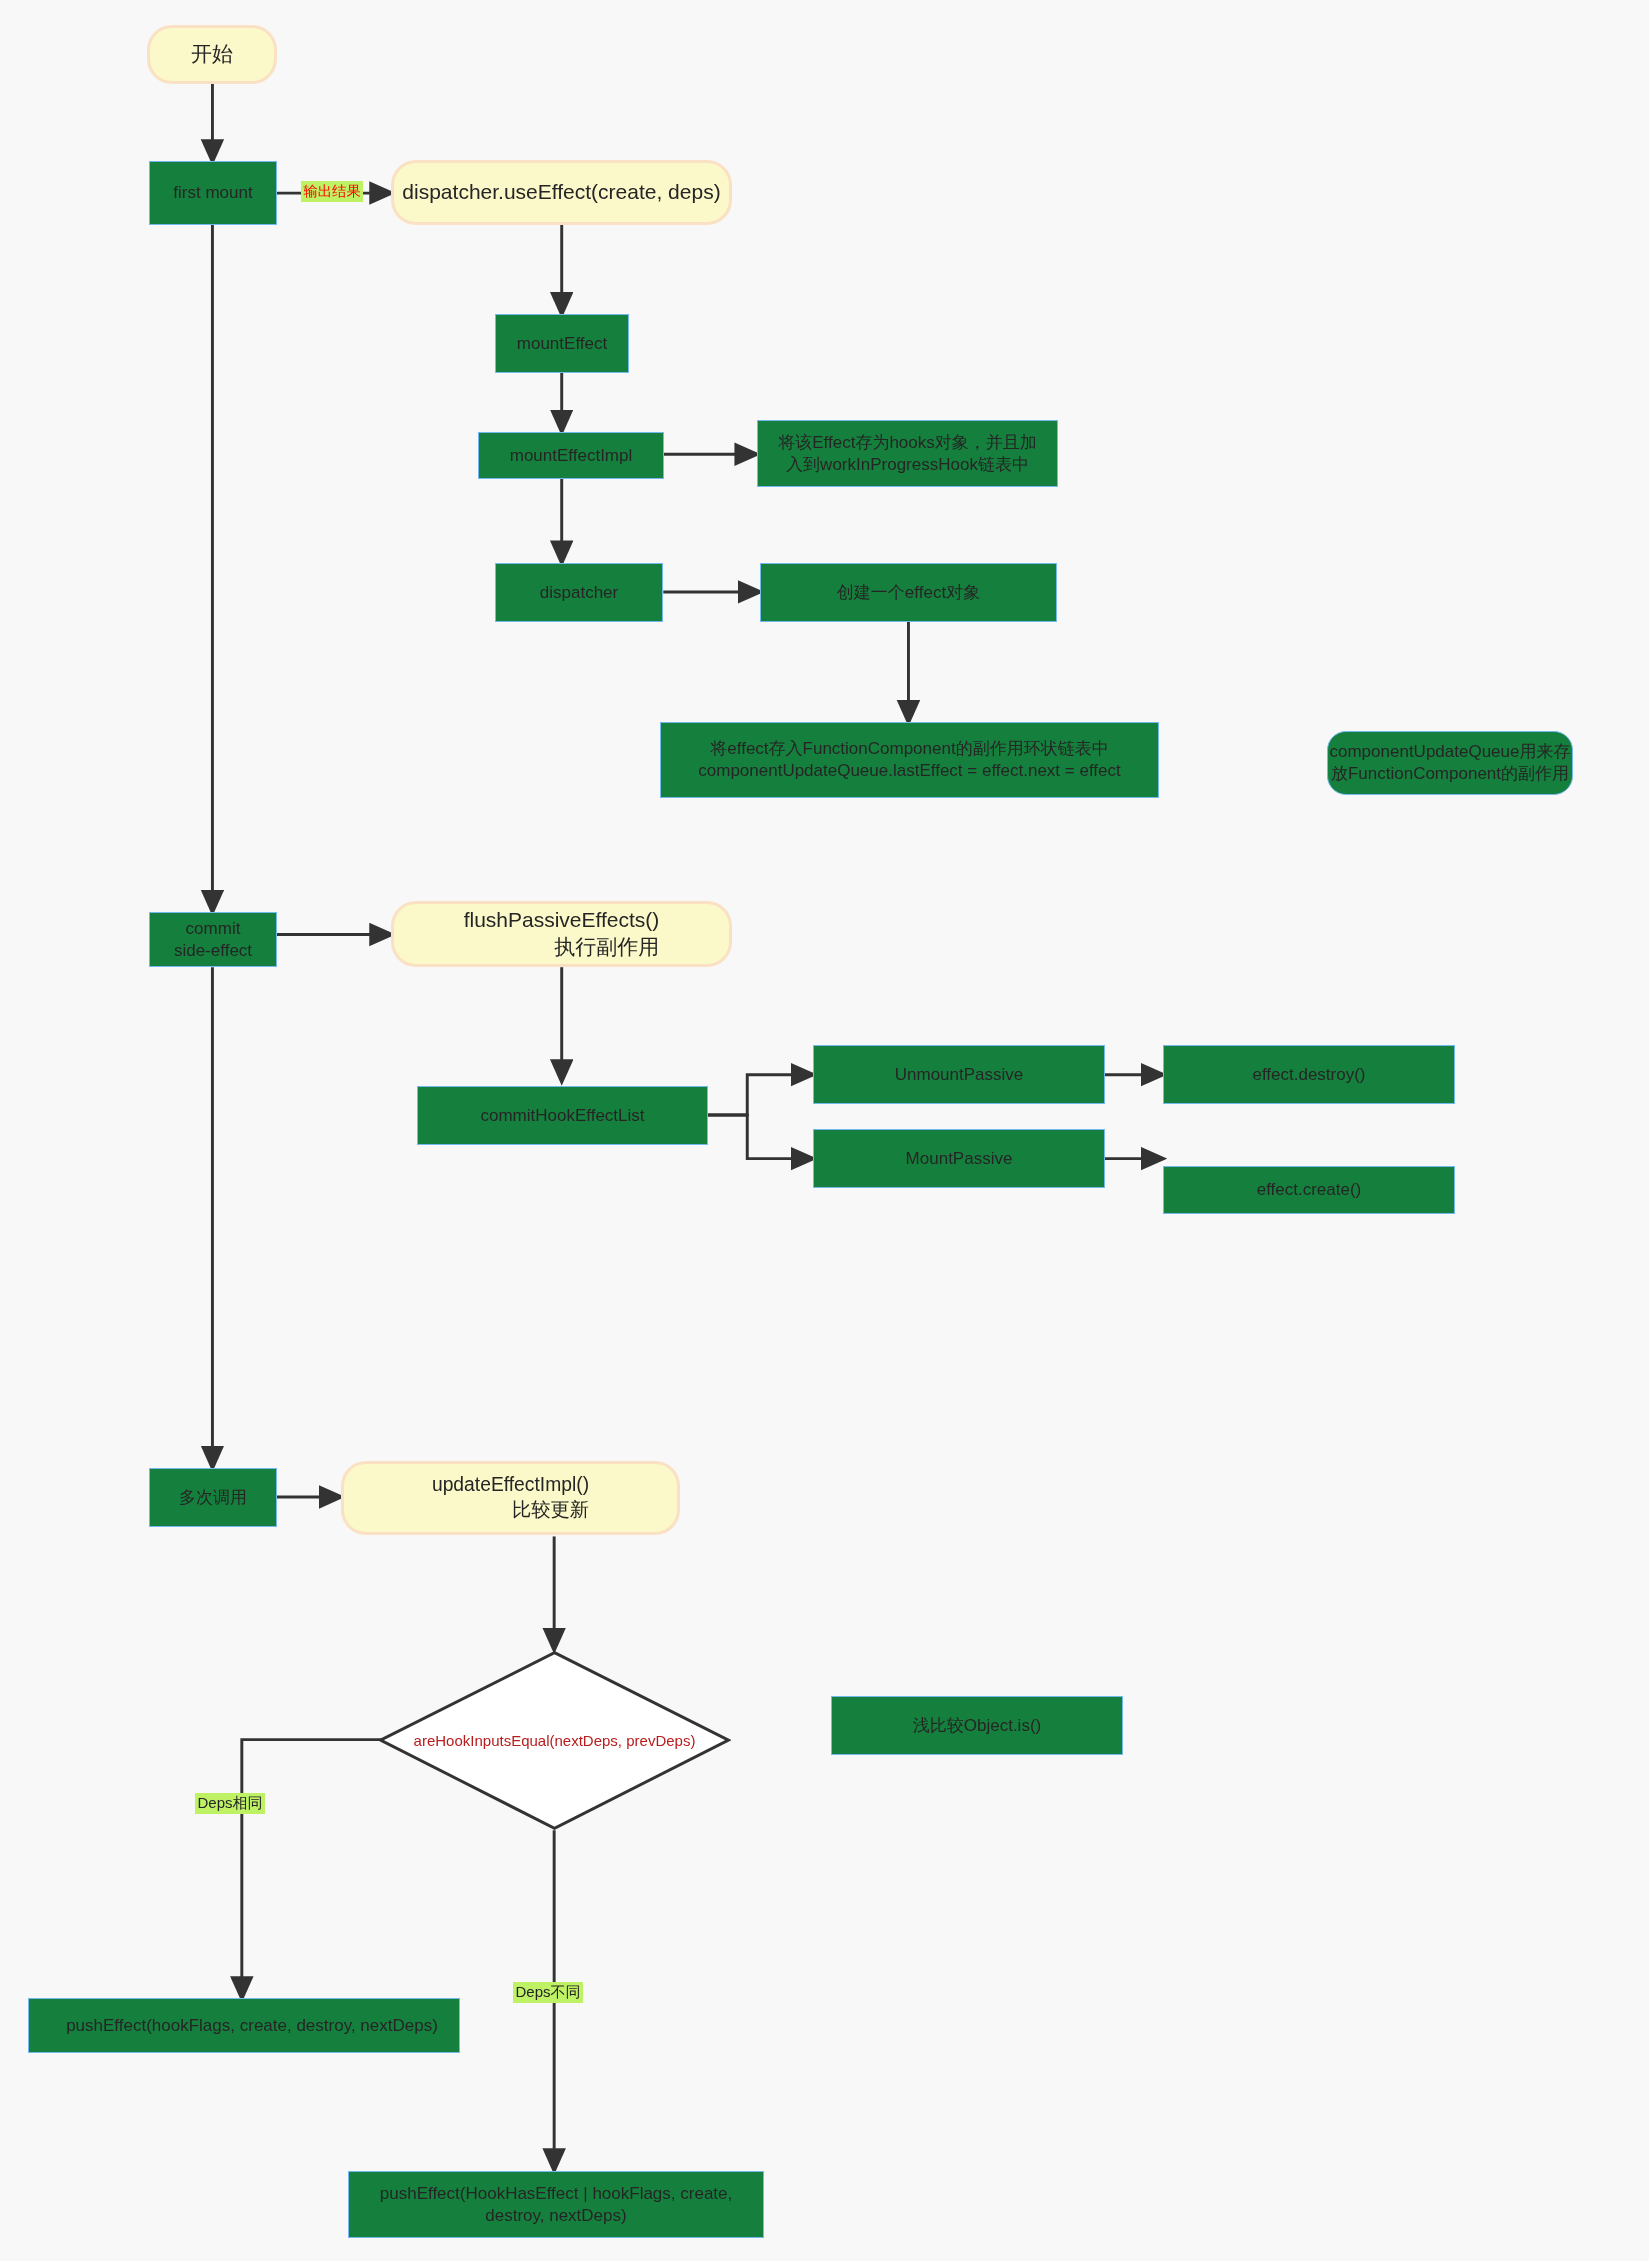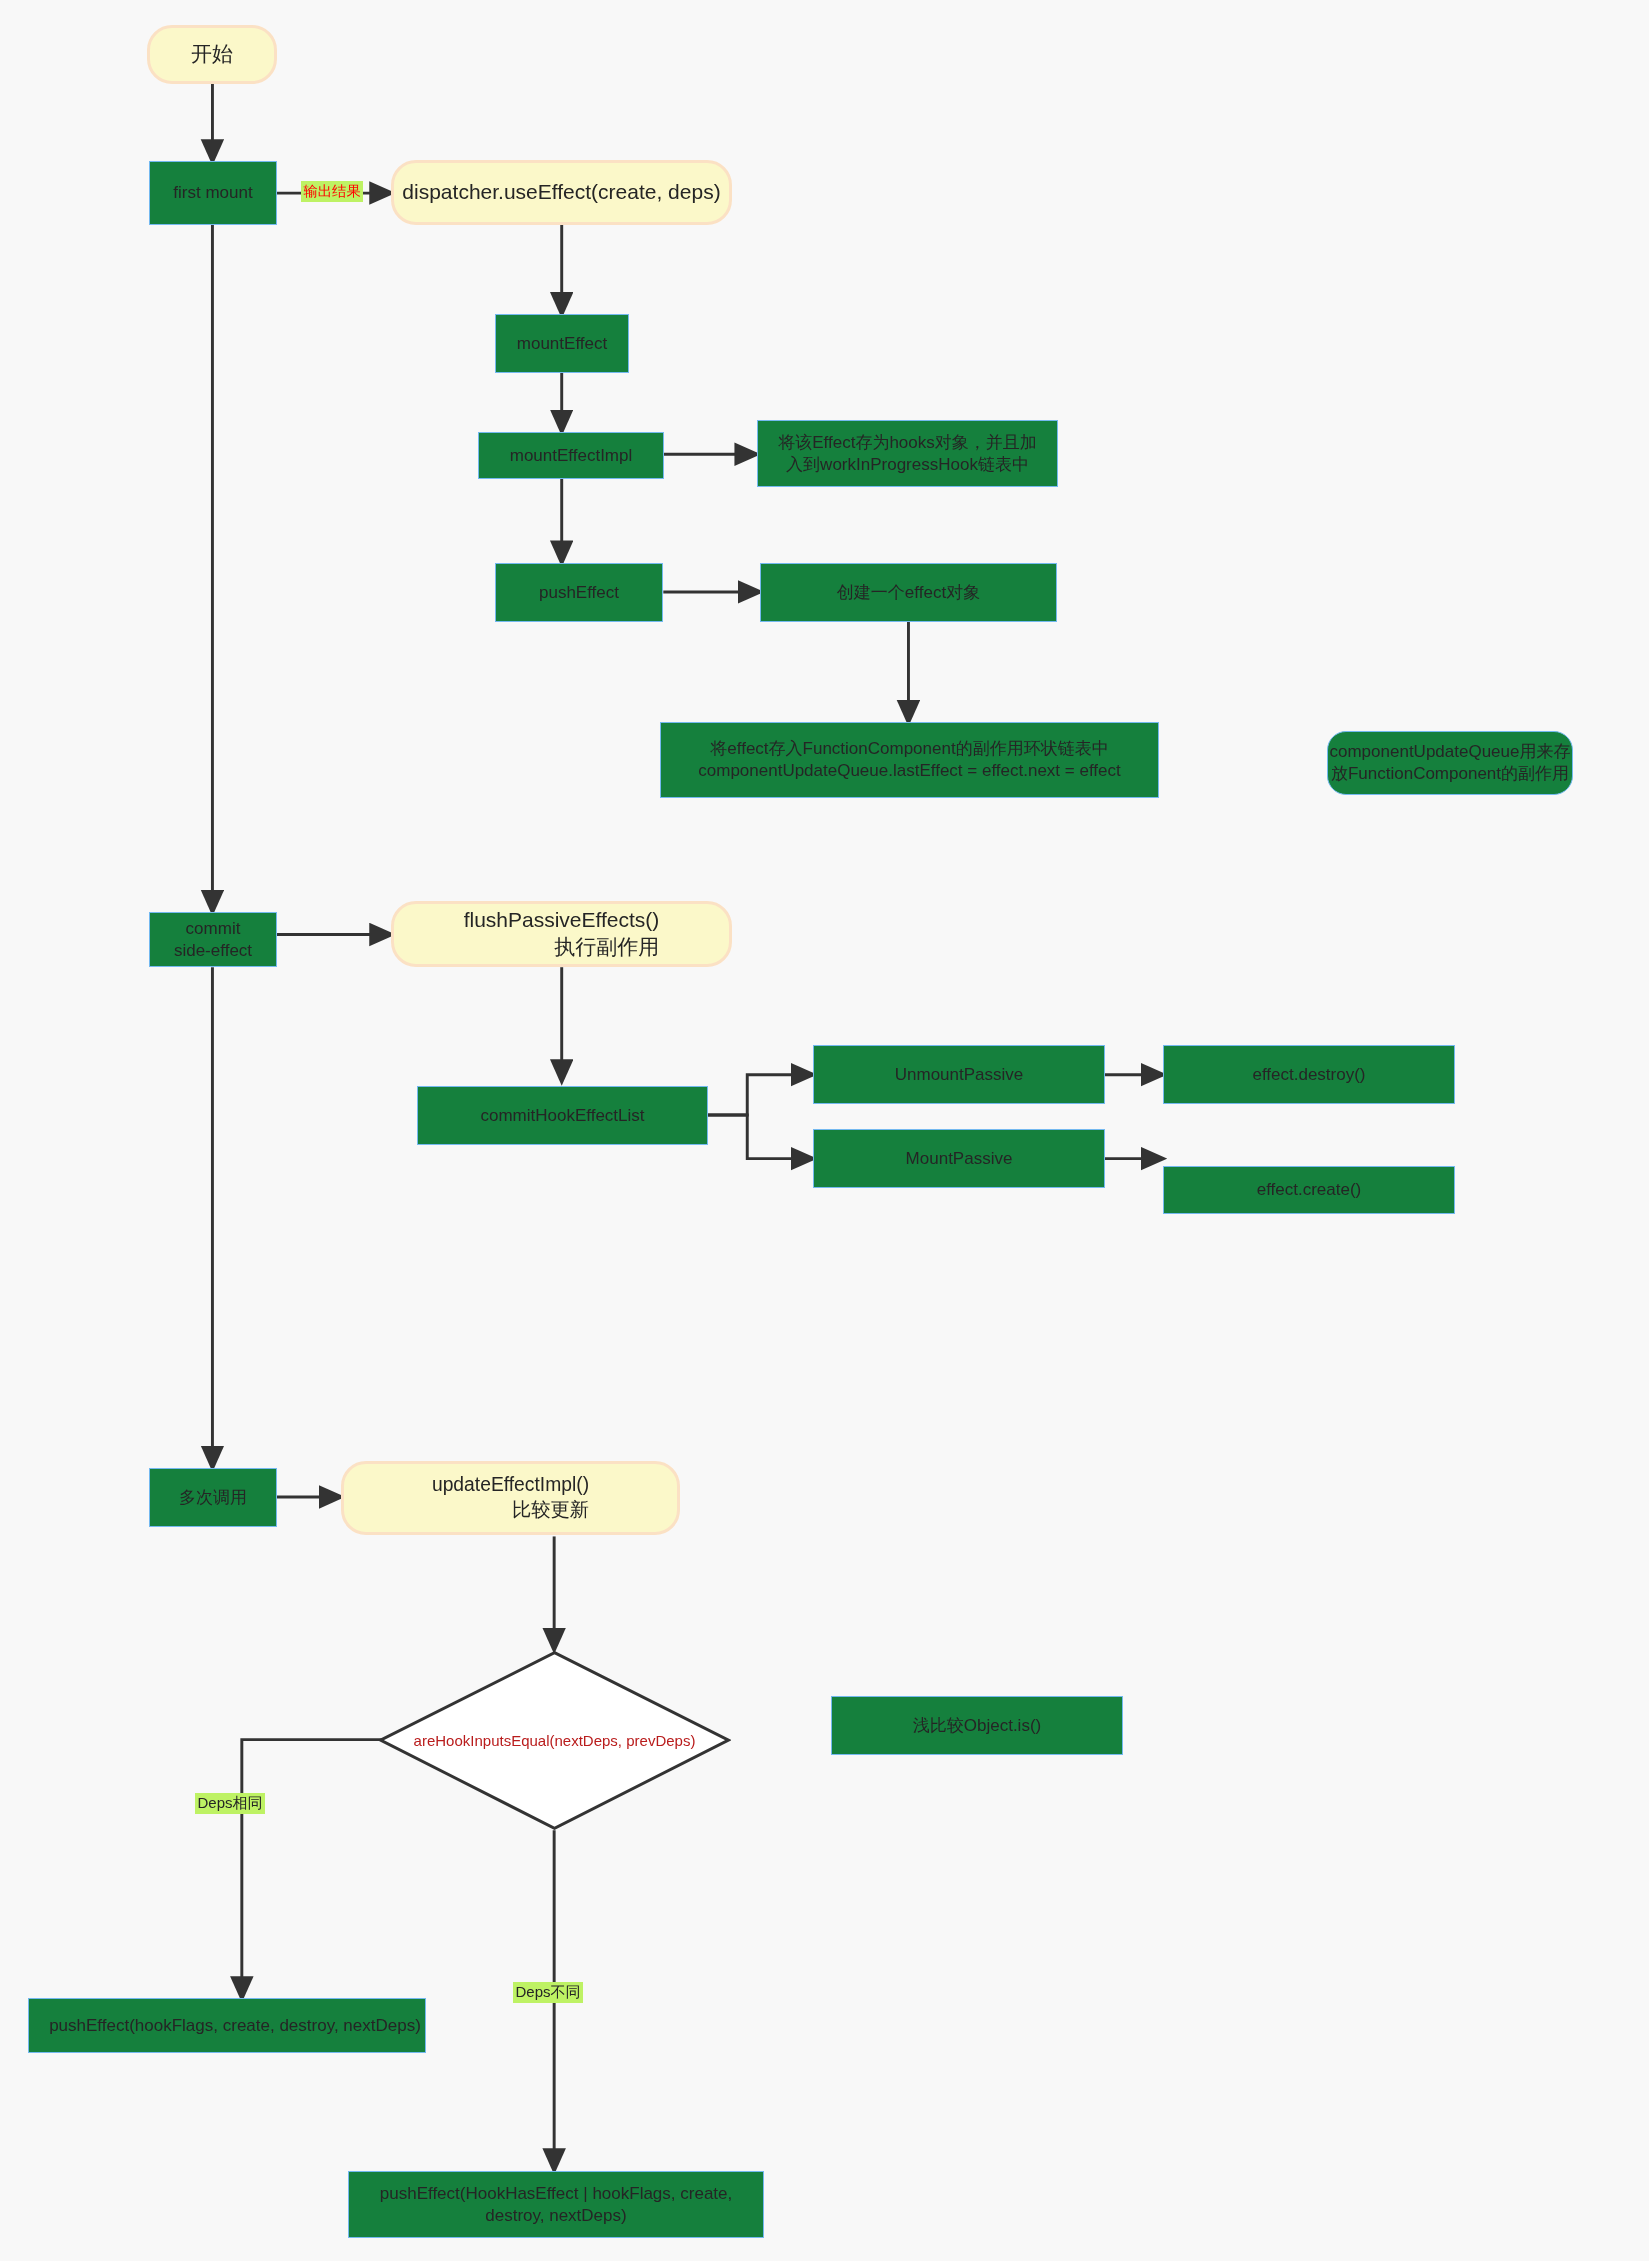--- a/index.html
+++ b/index.html
@@ -139,21 +139,21 @@
 
   <div class="node round" style="left:391px; top:160px; width:341px; height:65px;">dispatcher.useEffect(create, deps)</div>
 
   <div class="node blue" style="left:495px; top:314px; width:134px; height:59px;">mountEffect</div>
 
   <div class="node blue" style="left:478px; top:432px; width:186px; height:47px;">mountEffectImpl</div>
 
   <div class="node blue" style="left:757px; top:420px; width:301px; height:67px;">将该Effect存为hooks对象，并且加
 入到workInProgressHook链表中</div>
 
-  <div class="node blue" style="left:495px; top:563px; width:168px; height:59px;">pushEffect</div>
+  <div class="node blue" style="left:495px; top:563px; width:168px; height:59px;">dispatcher</div>
 
   <div class="node blue" style="left:760px; top:563px; width:297px; height:59px;">创建一个effect对象</div>
 
   <div class="node blue" style="left:660px; top:722px; width:499px; height:76px;">将effect存入FunctionComponent的副作用环状链表中
 componentUpdateQueue.lastEffect = effect.next = effect</div>
 
   <div class="node blue" style="left:1327px; top:731px; width:246px; height:64px;border-radius:19px;">componentUpdateQueue用来存
 放FunctionComponent的副作用</div>
 
   <div class="node blue" style="left:149px; top:912px; width:128px; height:55px;">commit
@@ -179,21 +179,21 @@
 
   <div class="diamond-wrap" style="left:378px; top:1650px; width:353px; height:181px;">
     <svg width="353" height="181" xmlns="http://www.w3.org/2000/svg" viewBox="0 0 420 215">
       <polygon points="210,3 417,107 210,212 3,107" fill="#ffffff" stroke="#333333" stroke-width="3.5"></polygon>
     </svg>
     <span class="dlabel">areHookInputsEqual(nextDeps, prevDeps)</span>
   </div>
 
   <div class="node blue" style="left:831px; top:1696px; width:292px; height:59px;">浅比较Object.is()</div>
 
-  <div class="node blue" style="left:28px; top:1998px; width:398px; height:55px;padding-left:16px;">pushEffect(hookFlags, create, destroy, nextDeps)</div>
+  <div class="node blue" style="left:28px; top:1998px; width:432px; height:55px;padding-left:16px;">pushEffect(hookFlags, create, destroy, nextDeps)</div>
 
   <div class="node blue" style="left:348px; top:2171px; width:416px; height:67px;">pushEffect(HookHasEffect | hookFlags, create,
 destroy, nextDeps)</div>
 
   <div class="edge-label red" style="left:301px; top:181px;">输出结果</div>
 
   <div class="edge-label" style="left:195px; top:1793px;">Deps相同</div>
 
   <div class="edge-label" style="left:513px; top:1982px;">Deps不同</div>
 

